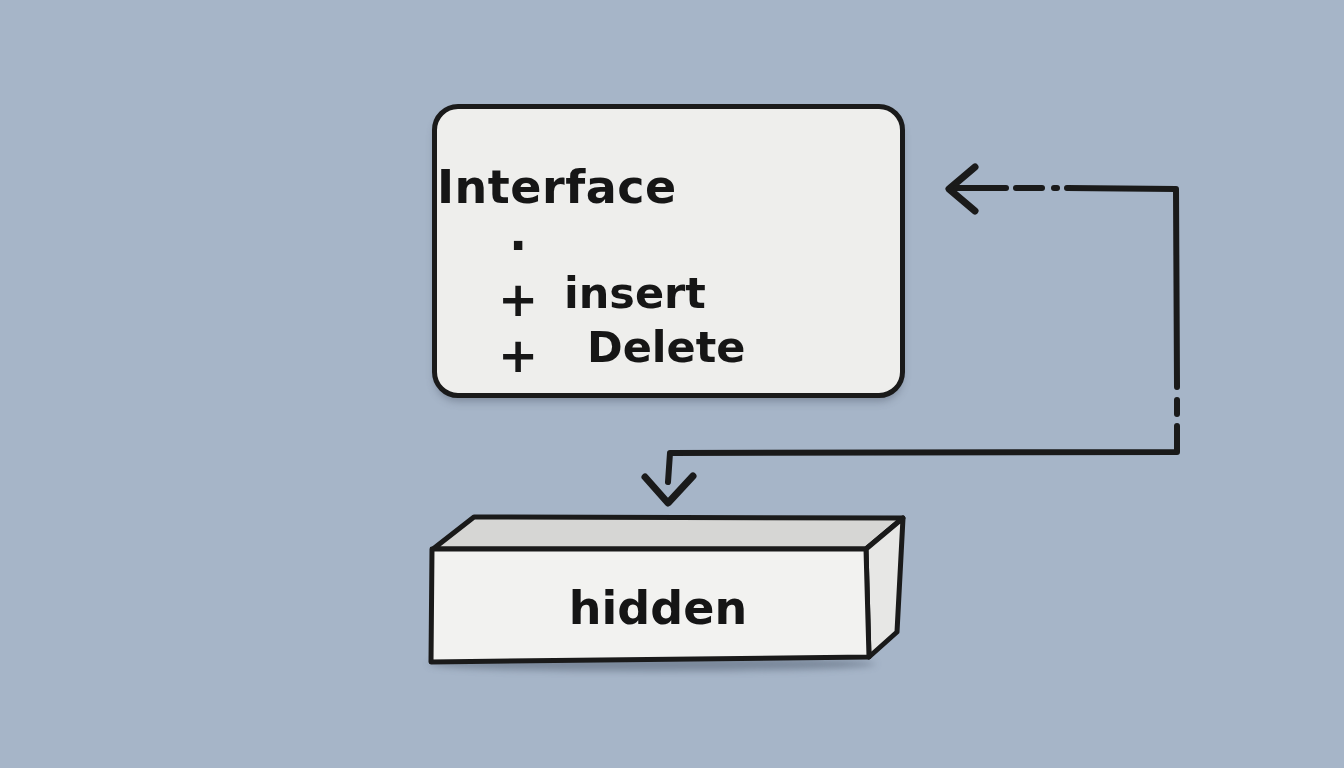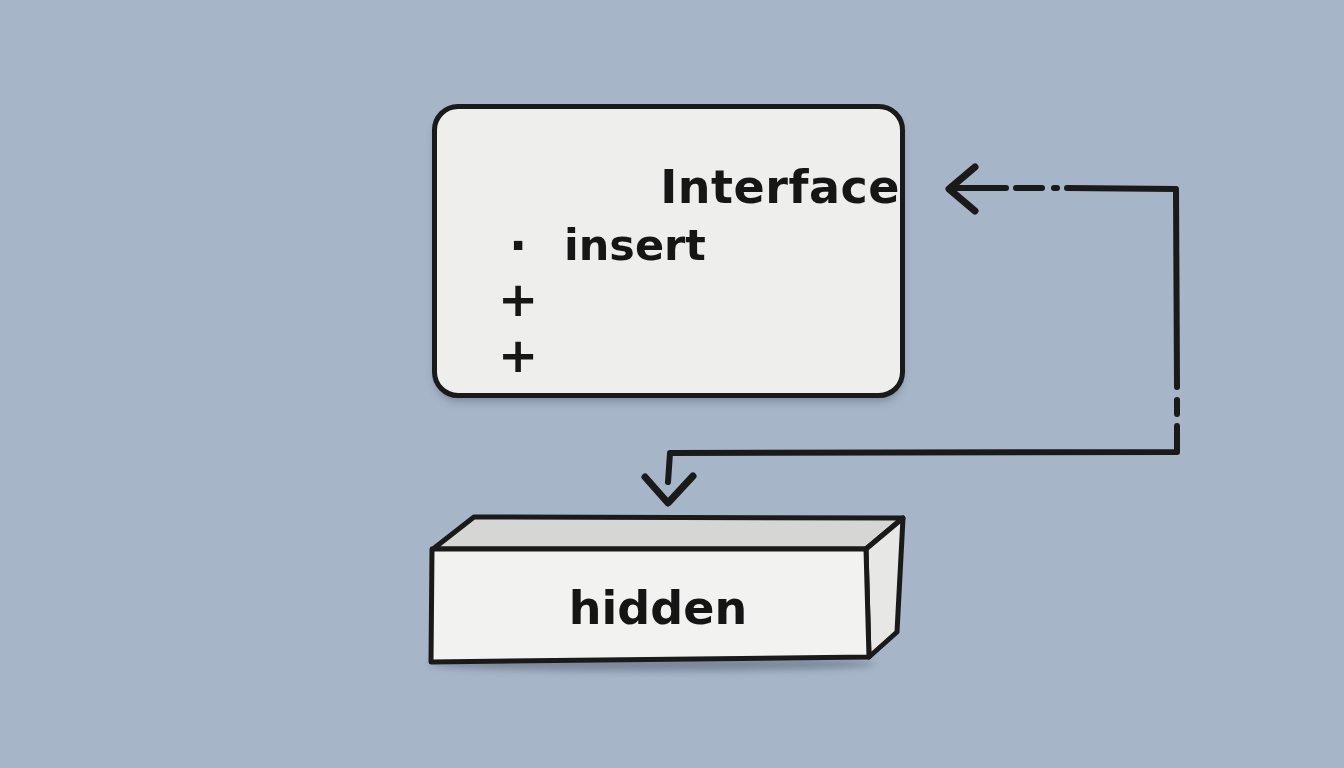--- a/index.html
+++ b/index.html
@@ -28,21 +28,21 @@
     border: 5px solid #1a1a1a;
     border-radius: 26px;
     box-shadow: 0 6px 9px -3px rgba(70, 80, 98, 0.45);
     z-index: 2;
   }
   .iface-title {
     position: absolute;
     top: 54px;
     left: 0;
     width: 100%;
-    text-align: right;
+    text-align: left;
     font-size: 46px;
     font-weight: bold;
     line-height: 48px;
     color: #161616;
     letter-spacing: 0.5px;
   }
   .iface-row {
     position: absolute;
     left: 0;
     width: 100%;
@@ -60,20 +60,21 @@
     left: 56px;
     width: 50px;
     text-align: center;
     font-size: 48px;
     line-height: 46px;
   }
   .iface-label {
     position: absolute;
     left: 150px;
     white-space: nowrap;
+    margin-top: 48px;
   }
   .iface-row:nth-of-type(2) .iface-label { left: 127px; }
   
   #diagram-svg {
     position: absolute;
     left: 0;
     top: 0;
     z-index: 1;
   }
   .ink-line {
@@ -110,20 +111,21 @@
   <div class="iface-box">
     <div class="iface-title">Interface</div>
 
     <div class="iface-row">
       <span class="iface-bullet">·</span>
       <span class="iface-label">insert</span>
     </div>
 
     <div class="iface-row">
       <span class="iface-bullet">+</span>
+      <span class="iface-label">Delete</span>
     </div>
 
     <div class="iface-row">
       <span class="iface-bullet">+</span>
     </div>
   </div>
 
   <svg id="diagram-svg" width="1344" height="768" viewBox="0 0 1344 768">
     <defs>
       <filter id="softblur" x="-50%" y="-50%" width="200%" height="200%">

